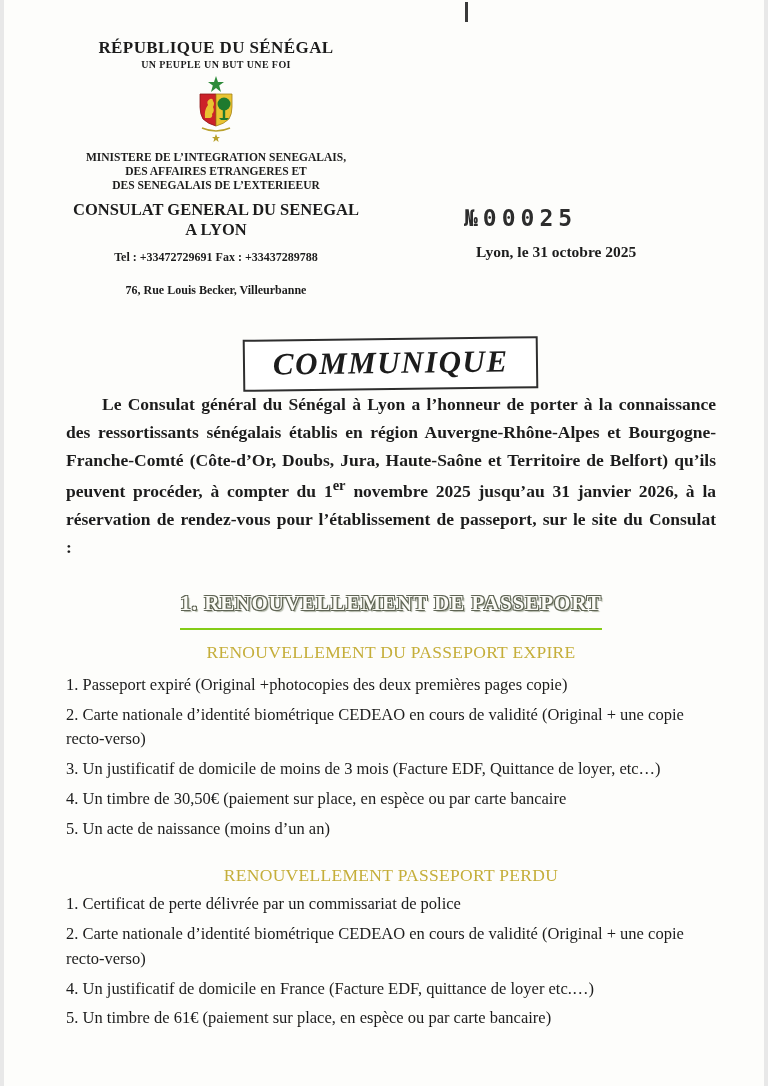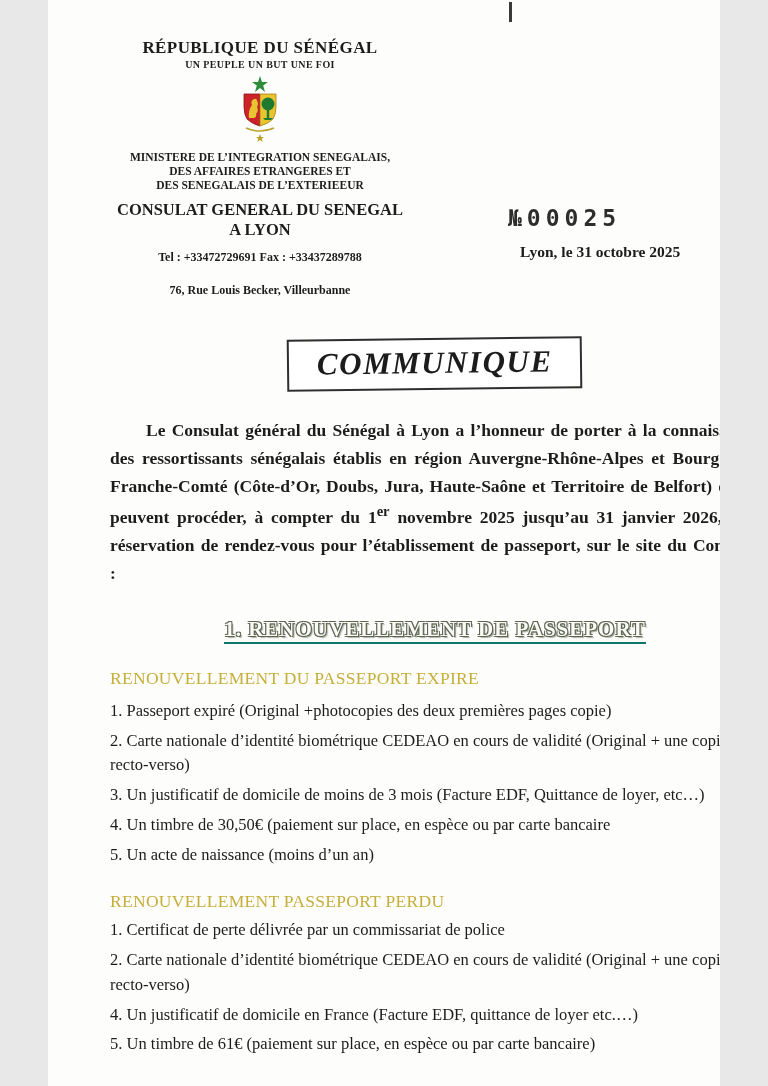--- a/index.html
+++ b/index.html
@@ -1,19 +1,19 @@
 <!DOCTYPE html>
 <html style="--accent-yellow: #c5ae3a; --attention-red: #bf4038;"><head>
 <meta charset="utf-8">
 <style>
   * { margin:0; padding:0; box-sizing:border-box; }
   html,body { background:#e8e8e8; }
   .page {
     position:relative;
-    width:672px; height:1086px;
+    width:760px; height:1086px;
     margin:0 auto;
     background:#fdfdfb;
     font-family:"Liberation Serif","DejaVu Serif",serif;
     color:#1c1c1c;
     overflow:hidden;
   }
   .scan-tick {
     position:absolute; left:461px; top:2px;
     width:3px; height:20px; background:#3a3a3a;
   }
@@ -49,43 +49,43 @@
     border:2.5px solid #2e2e2e;
     padding:5px 28px 7px;
     transform:rotate(-0.7deg);
     background:#fff;
   }
   .title-text {
     font-size:31px; font-weight:bold; font-style:italic; letter-spacing:1.5px;
   }
 
   .intro {
-    margin-top:26px;
     font-size:17.5px; font-weight:bold;
     text-align:justify; line-height:1.6;
     text-indent:36px;
     word-spacing:1.5px;
   }
 
   .section-title {
     margin-top:30px; text-align:center;
     font-size:21px; font-weight:bold; letter-spacing:1px;
   }
   .section-title span {
     color:#fbfbf6;
     text-shadow:-1px -1px 0 #5f6454, 1px -1px 0 #5f6454, -1px 1px 0 #5f6454,
                  1px 1px 0 #5f6454, 2px 2px 1px #aab0a0;
-    border-bottom:2px solid #0f766e;
-    padding-bottom:1px;
+    border-bottom:2px solid #84cc16;
+    padding-bottom:13px;
   }
 
   .sub-heading {
     margin-top:26px; margin-bottom:10px;
     font-size:17.5px; letter-spacing:0.3px;
     color:var(--accent-yellow,#c5ae3a);
+    text-align:center;
   }
   .sub-heading.second { margin-top:24px; margin-bottom:6px; }
 
   .doc-list .item {
     font-size:16.5px; line-height:1.5; margin-bottom:5px;
   }
 </style>
 </head>
 <body>
 

